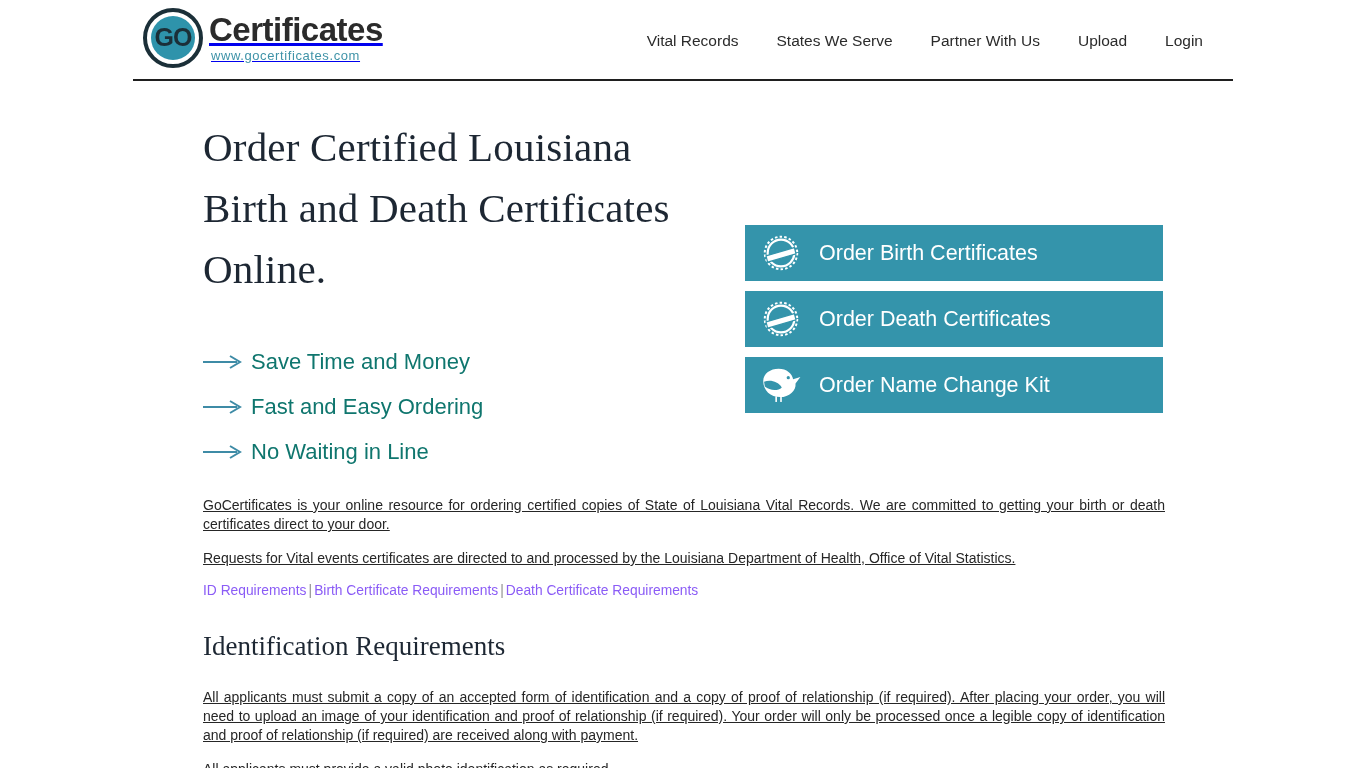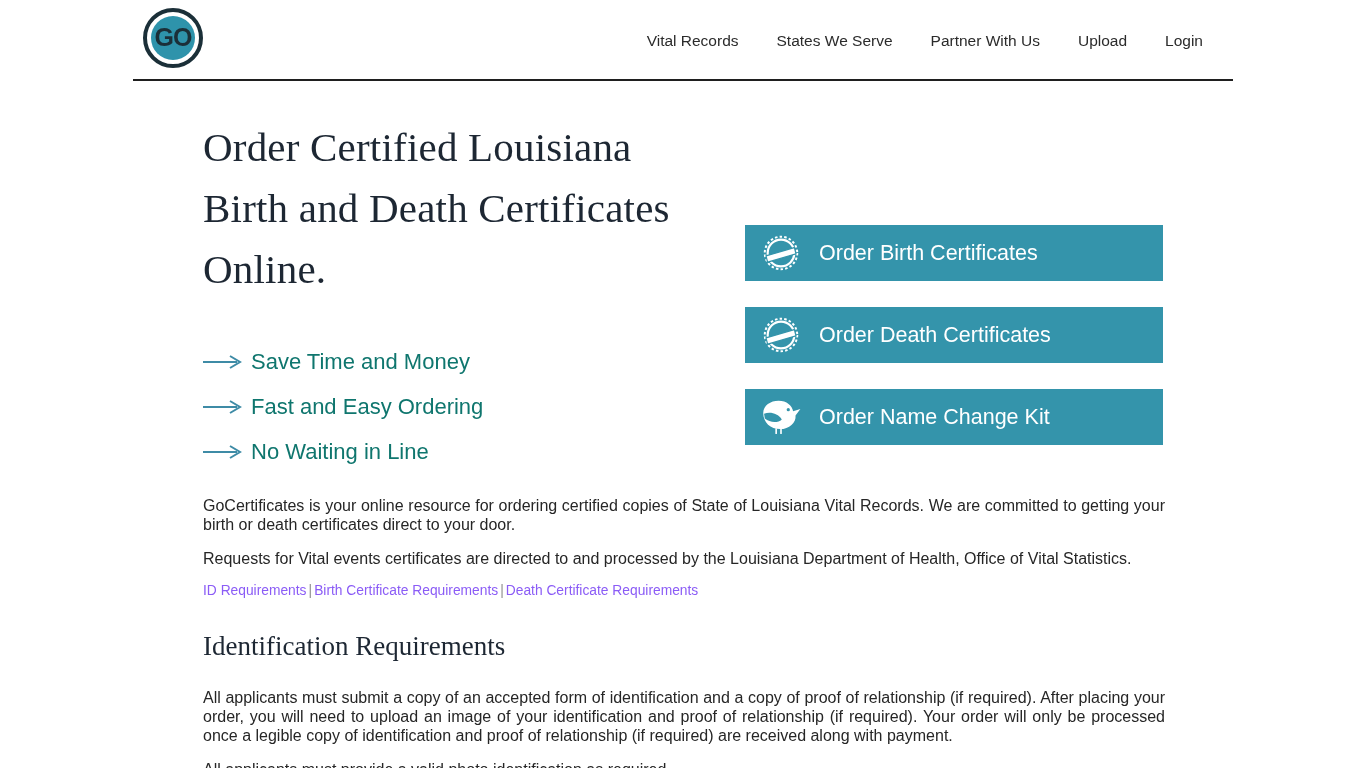--- a/index.html
+++ b/index.html
@@ -138,21 +138,21 @@
     position: absolute;
     right: 0;
     top: 108px;
     width: 418px;
   }
   .cta-button {
     display: flex;
     align-items: center;
     background: #3494ab;
     height: 56px;
-    margin-bottom: 26px;
+    margin-bottom: 10px;
     text-decoration: none;
     padding-left: 10px;
   }
   .cta-icon {
     width: 52px;
     height: 44px;
     flex: 0 0 52px;
     display: flex;
     align-items: center;
     justify-content: center;
@@ -178,26 +178,27 @@
     display: flex;
     align-items: center;
   }
   .feature-label {
     font-size: 22px;
     color: #0f766e;
     margin-left: 4px;
   }
 
   .para {
-    font-size: 16px;
+    font-size: 14px;
     line-height: 19px;
     color: #262626;
     text-align: justify;
     margin: 0 0 15px 0;
     width: 962px;
+    text-decoration: underline;
   }
   .para-first { margin-top: 22px; }
 
   .linkrow {
     font-size: 13.8px;
     margin: 0 0 5px 0;
   }
   .link {
     color: #8b5cf6;
     text-decoration: none;
@@ -219,20 +220,24 @@
 <body>
 
 <div class="header">
   <div class="header-inner">
 
     <a class="logo" href="#">
       <span class="logo-mark">
         <span class="logo-ring"></span>
         <span class="logo-fill"></span>
         <span class="logo-go">GO</span>
+      </span>
+      <span class="logo-text">
+        <div class="logo-title">Certificates</div>
+        <div class="logo-sub">www.gocertificates.com</div>
       </span>
     </a>
 
     <nav class="nav">
       <a class="nav-item" href="#">Vital Records</a>
       <a class="nav-item" href="#">States We Serve</a>
       <a class="nav-item" href="#">Partner With Us</a>
       <a class="nav-item" href="#">Upload</a>
       <a class="nav-item" href="#">Login</a>
     </nav>

